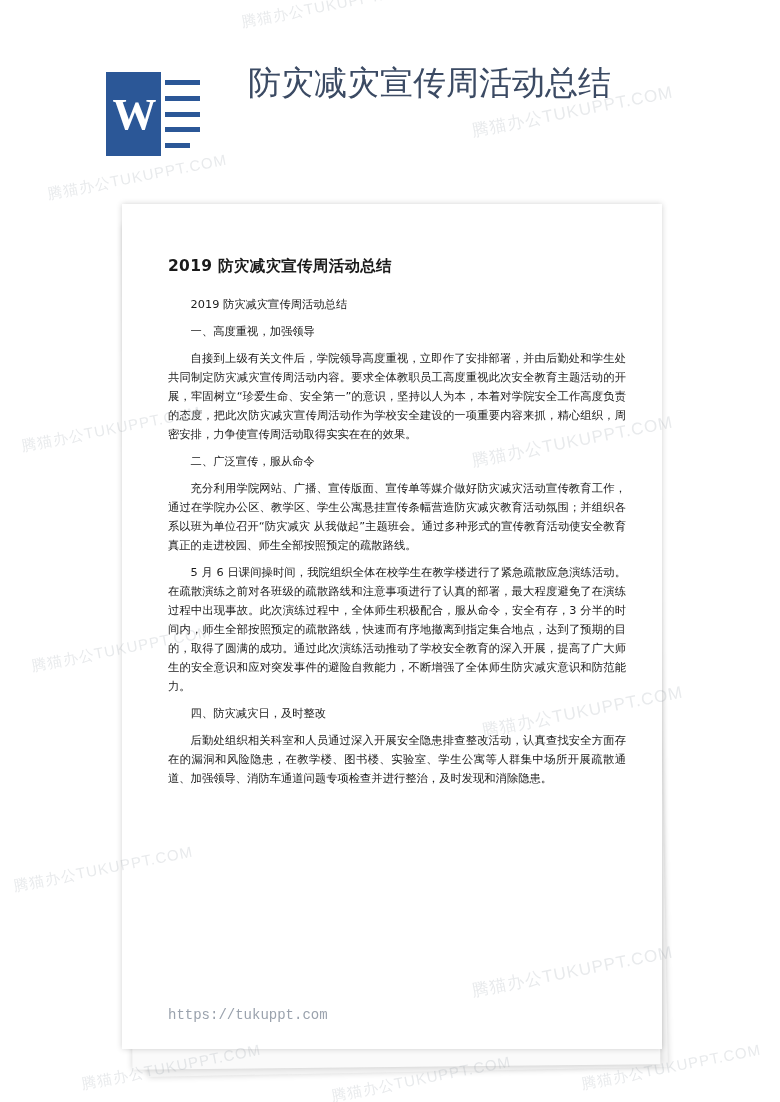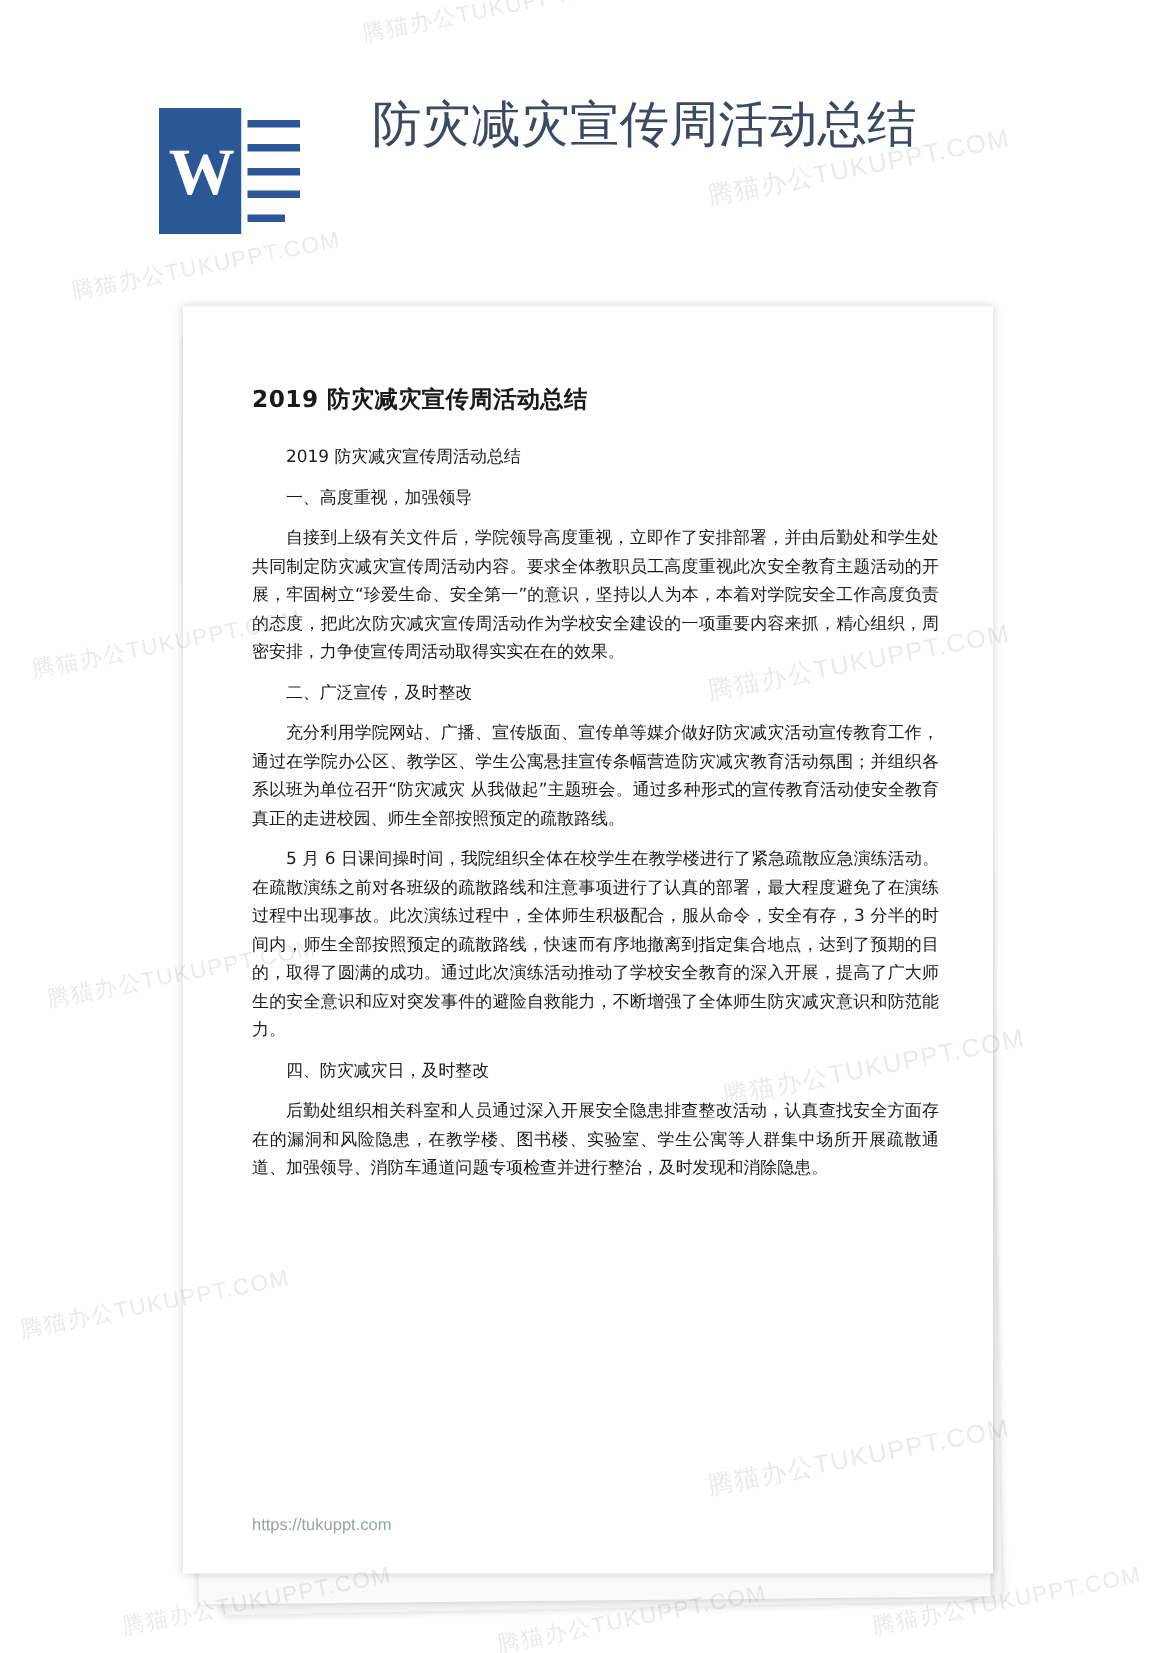--- a/index.html
+++ b/index.html
@@ -130,22 +130,22 @@
     margin: 0 0 8px 0;
     text-align: justify;
     text-indent: 2em;
   }
   .para.section { margin-top: 0; }
 
   .page-url {
     position: absolute;
     left: 46px;
     bottom: 26px;
-    font-family: Liberation Sans, sans-serif;
-    font-size: 11px;
+    font-family: Liberation Mono, monospace;
+    font-size: 14px;
     color: #9aa2ad;
     text-align: right;
   }
 
   
   .wm {
     position: absolute;
     font-family: "Liberation Sans", sans-serif;
     font-size: 15px;
     color: rgba(120,130,145,0.17);
@@ -181,21 +181,21 @@
 
   <div class="sheet back2"></div>
   <div class="sheet back1"></div>
 
   <div class="sheet front">
     <h1 class="page-heading">2019 防灾减灾宣传周活动总结</h1>
 
     <p class="para">2019 防灾减灾宣传周活动总结</p>
     <p class="para section">一、高度重视，加强领导</p>
     <p class="para">自接到上级有关文件后，学院领导高度重视，立即作了安排部署，并由后勤处和学生处共同制定防灾减灾宣传周活动内容。要求全体教职员工高度重视此次安全教育主题活动的开展，牢固树立“珍爱生命、安全第一”的意识，坚持以人为本，本着对学院安全工作高度负责的态度，把此次防灾减灾宣传周活动作为学校安全建设的一项重要内容来抓，精心组织，周密安排，力争使宣传周活动取得实实在在的效果。</p>
-    <p class="para section">二、广泛宣传，及时整改</p>
+    <p class="para section">二、广泛宣传，服从命令</p>
     <p class="para">充分利用学院网站、广播、宣传版面、宣传单等媒介做好防灾减灾活动宣传教育工作，通过在学院办公区、教学区、学生公寓悬挂宣传条幅营造防灾减灾教育活动氛围；并组织各系以班为单位召开“防灾减灾 从我做起”主题班会。通过多种形式的宣传教育活动使安全教育真正的走进校园、师生全部按照预定的疏散路线。</p>
     <p class="para">5 月 6 日课间操时间，我院组织全体在校学生在教学楼进行了紧急疏散应急演练活动。在疏散演练之前对各班级的疏散路线和注意事项进行了认真的部署，最大程度避免了在演练过程中出现事故。此次演练过程中，全体师生积极配合，服从命令，安全有存，3 分半的时间内，师生全部按照预定的疏散路线，快速而有序地撤离到指定集合地点，达到了预期的目的，取得了圆满的成功。通过此次演练活动推动了学校安全教育的深入开展，提高了广大师生的安全意识和应对突发事件的避险自救能力，不断增强了全体师生防灾减灾意识和防范能力。</p>
     <p class="para section">四、防灾减灾日，及时整改</p>
     <p class="para">后勤处组织相关科室和人员通过深入开展安全隐患排查整改活动，认真查找安全方面存在的漏洞和风险隐患，在教学楼、图书楼、实验室、学生公寓等人群集中场所开展疏散通道、加强领导、消防车通道问题专项检查并进行整治，及时发现和消除隐患。</p>
 
     <div class="page-url">https://tukuppt.com</div>
   </div>
 </div>
 
 <div class="wm" style="left:46px;  top:168px;">腾猫办公TUKUPPT.COM</div>

